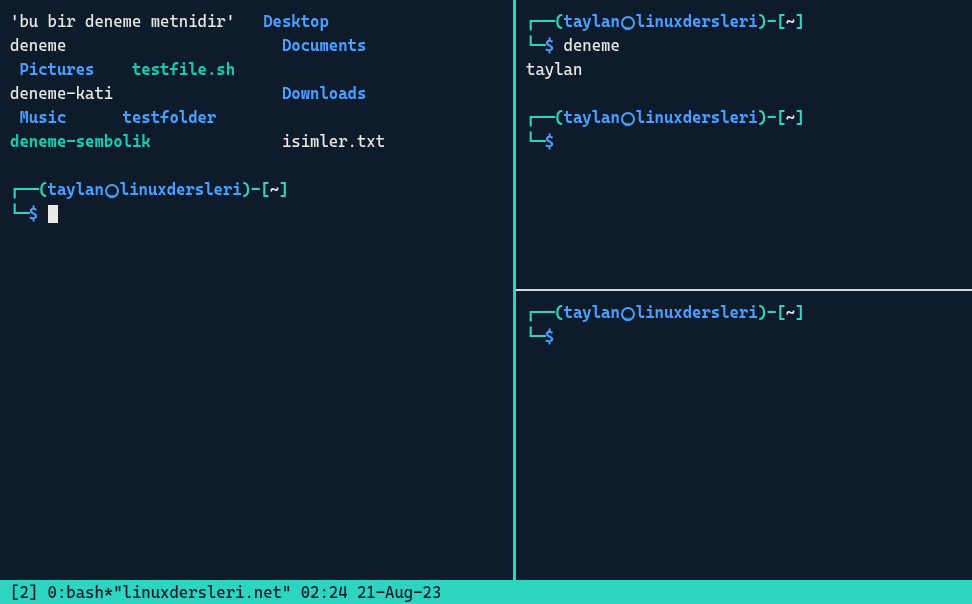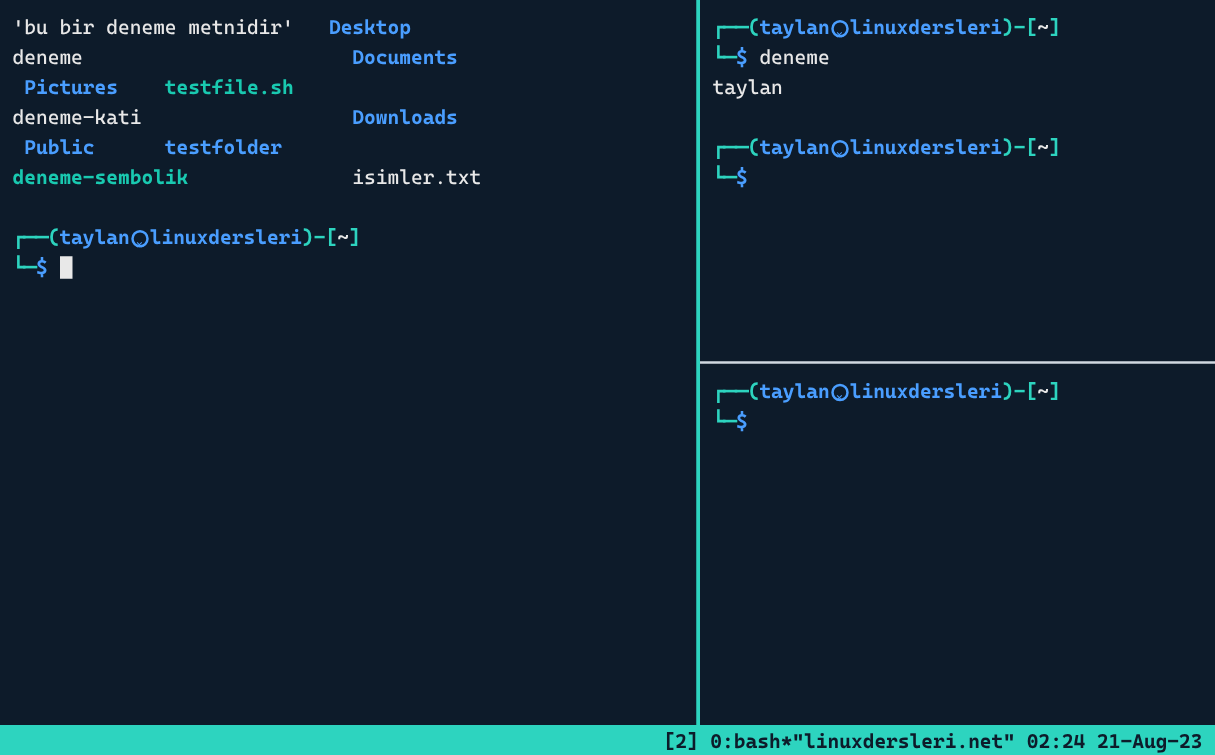--- a/index.html
+++ b/index.html
@@ -16,21 +16,21 @@
       height: 604px;
       overflow: hidden;
       position: relative;
       font-weight: 500;
     }
     .panes {
       display: flex;
       height: calc(100% - 24px);
     }
     .pane-left {
-      width: 560px;
+      width: 516px;
       padding: 10px;
       border-right: 3px solid #2dd4bf;
     }
     .pane-right {
       flex: 1;
       display: flex;
       flex-direction: column;
     }
     .pane-top {
       flex: 1;
@@ -62,24 +62,24 @@
     }
     .status-bar {
       position: absolute;
       bottom: 0;
       left: 0;
       right: 0;
       height: 24px;
       background: #2dd4bf;
       color: #0d1b2a;
       display: flex;
-      justify-content: flex-end;
+      justify-content: flex-start;
       padding: 0 10px;
       align-items: center;
-      font-weight: bold;
+      font-weight: normal;
     }
     .circle-icon {
       display: inline-block;
       width: 14px;
       height: 14px;
       border: 2px solid currentColor;
       border-radius: 50%;
       position: relative;
       vertical-align: middle;
       margin: 0 1px;
@@ -94,21 +94,21 @@
   </style>
 </head>
 <body>
 
 <div class="panes">
   <div class="pane-left">
     <div class="line"><span class="white">'bu bir deneme metnidir'</span>   <span class="blue">Desktop</span></div>
     <div class="line"><span class="white">deneme</span>                       <span class="blue">Documents</span></div>
     <div class="line"> <span class="blue">Pictures</span>    <span class="cyan-bold">testfile.sh</span></div>
     <div class="line"><span class="white">deneme-kati</span>                  <span class="blue">Downloads</span></div>
-    <div class="line"> <span class="blue">Public</span>      <span class="blue">testfolder</span></div>
+    <div class="line"> <span class="blue">Music</span>      <span class="blue">testfolder</span></div>
     <div class="line"><span class="cyan-bold">deneme-sembolik</span>              <span class="white">isimler.txt</span></div>
     <div class="line">&nbsp;</div>
     <div class="prompt-line"><span class="cyan">┌──(</span><span class="blue">taylan</span><span class="blue circle-icon"></span><span class="blue">linuxdersleri</span><span class="cyan">)-[</span><span class="white">~</span><span class="cyan">]</span></div>
     <div class="prompt-line"><span class="cyan">└─</span><span class="blue">$</span> <span class="cursor"></span></div>
   </div>
 
   <div class="pane-right">
     <div class="pane-top">
       <div class="prompt-line"><span class="cyan">┌──(</span><span class="blue">taylan</span><span class="blue circle-icon"></span><span class="blue">linuxdersleri</span><span class="cyan">)-[</span><span class="white">~</span><span class="cyan">]</span></div>
       <div class="prompt-line"><span class="cyan">└─</span><span class="blue">$</span> <span class="white">deneme</span></div>

